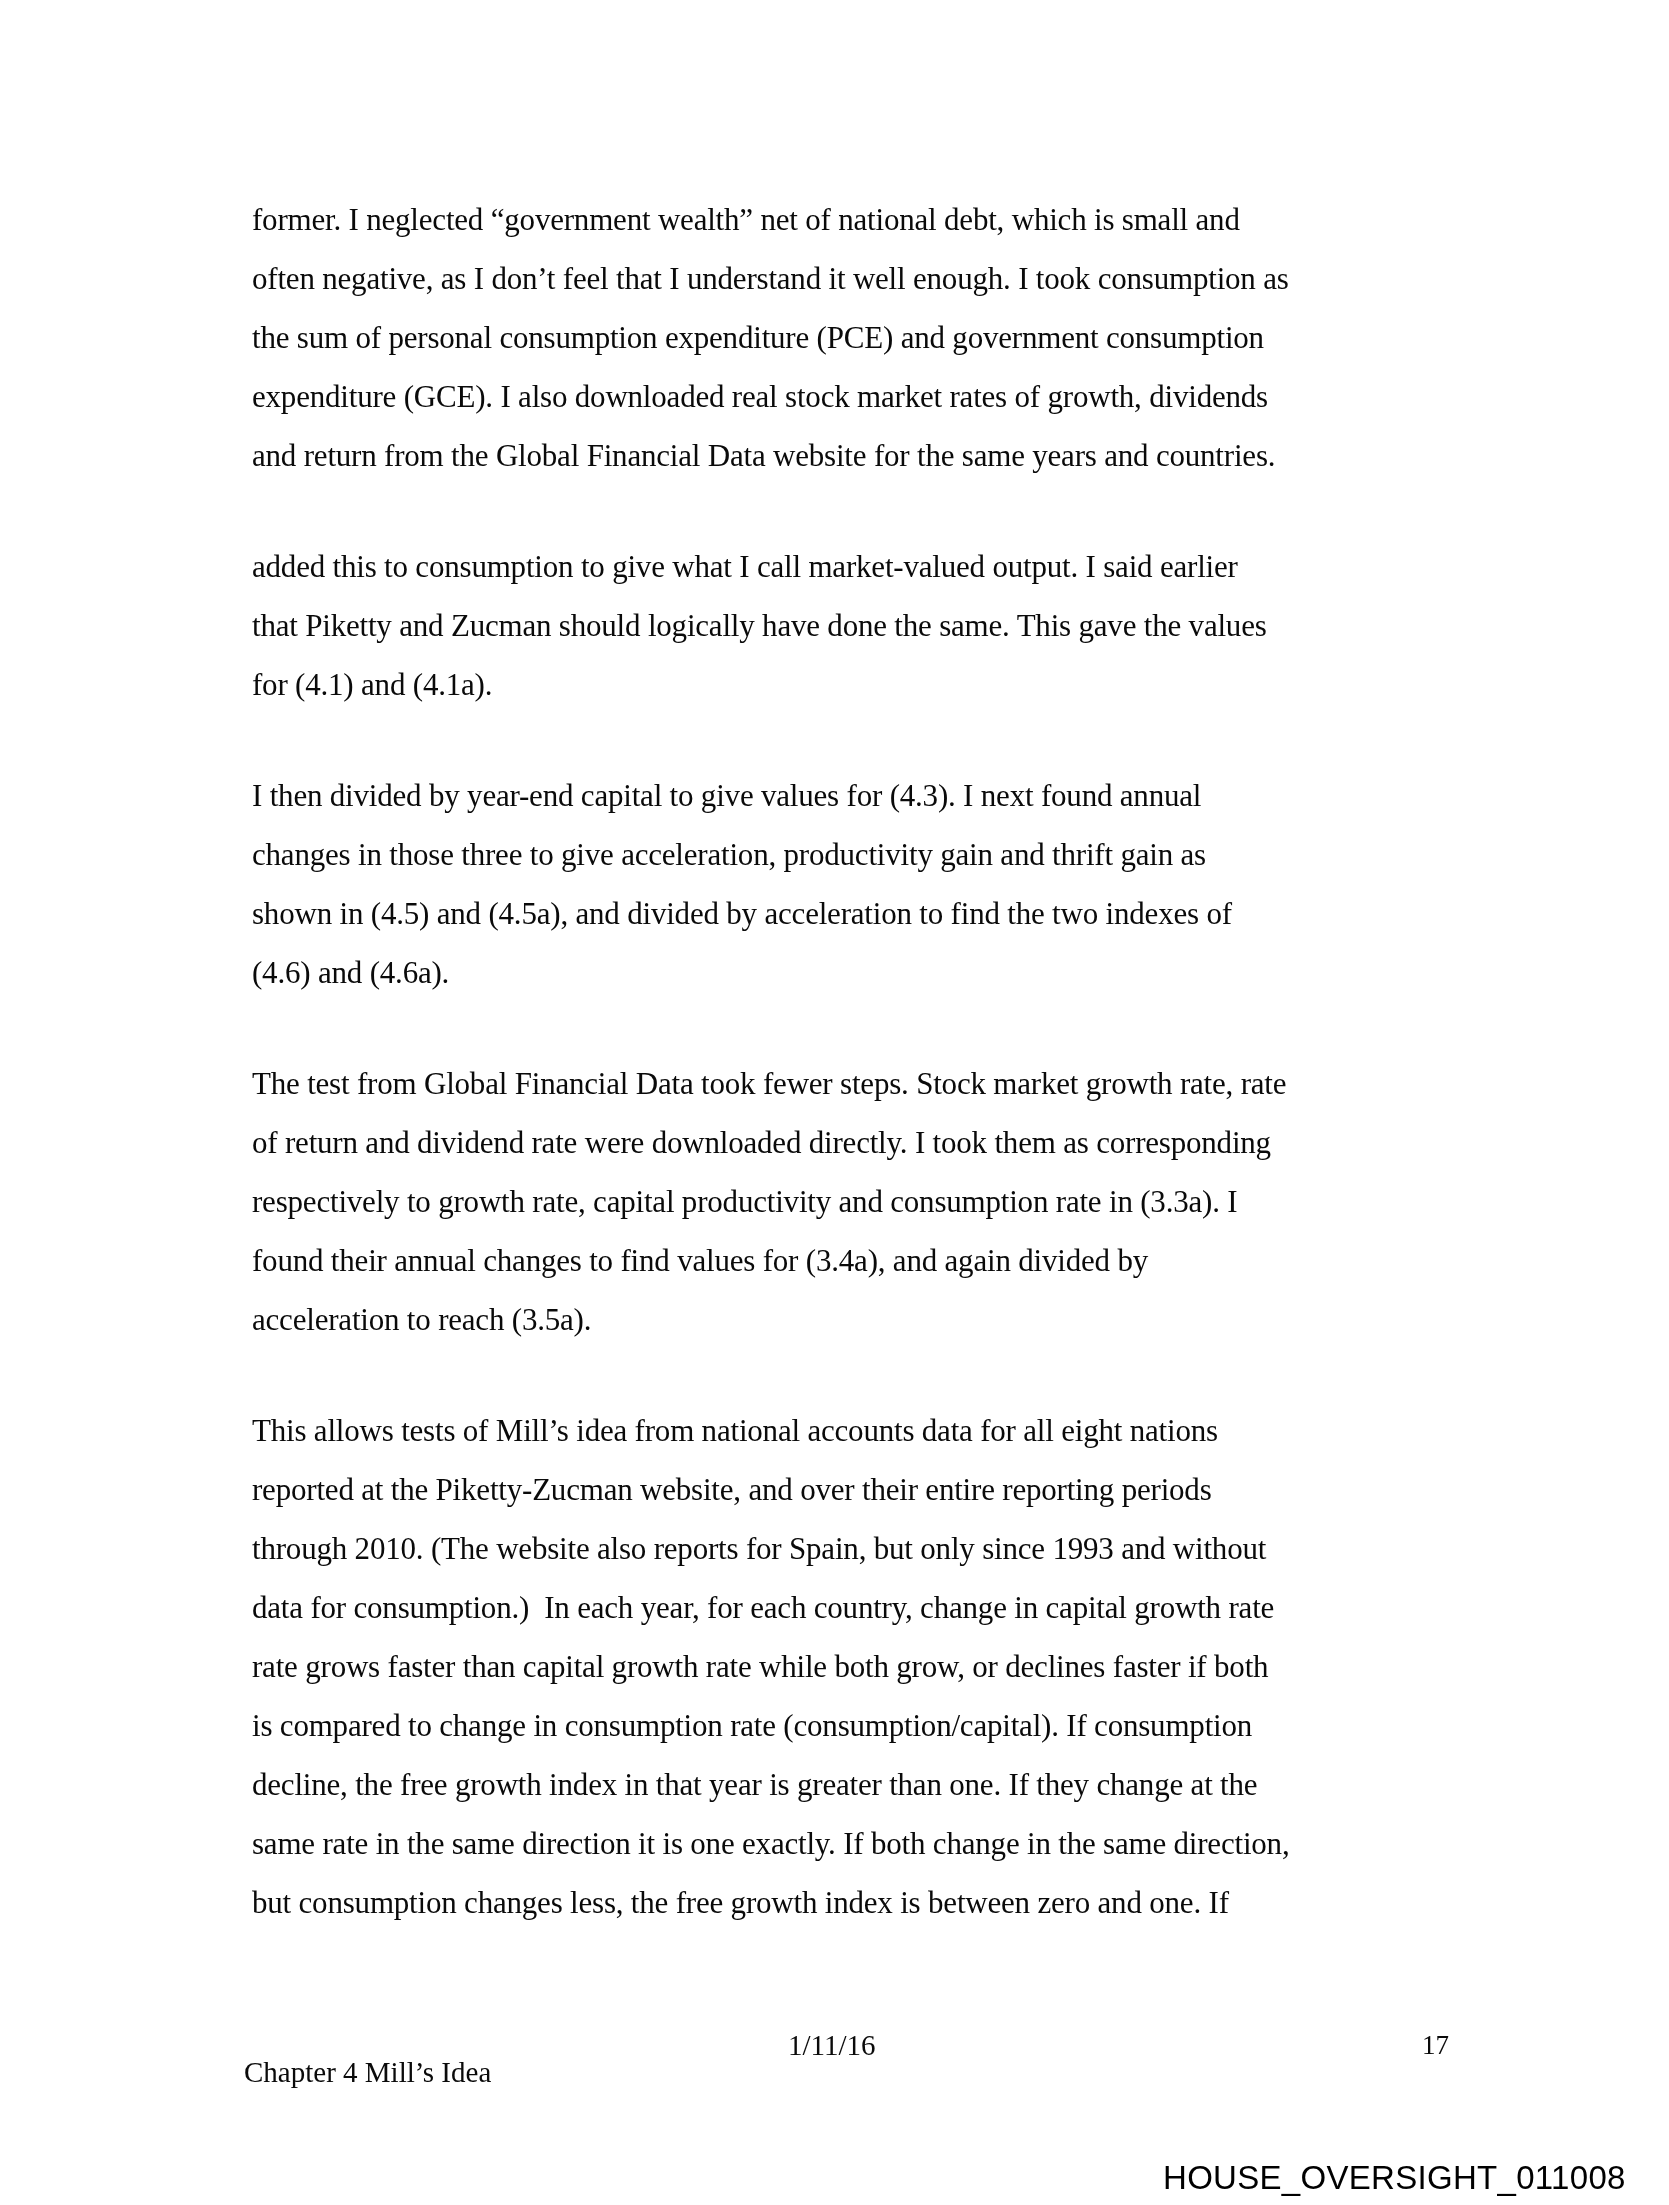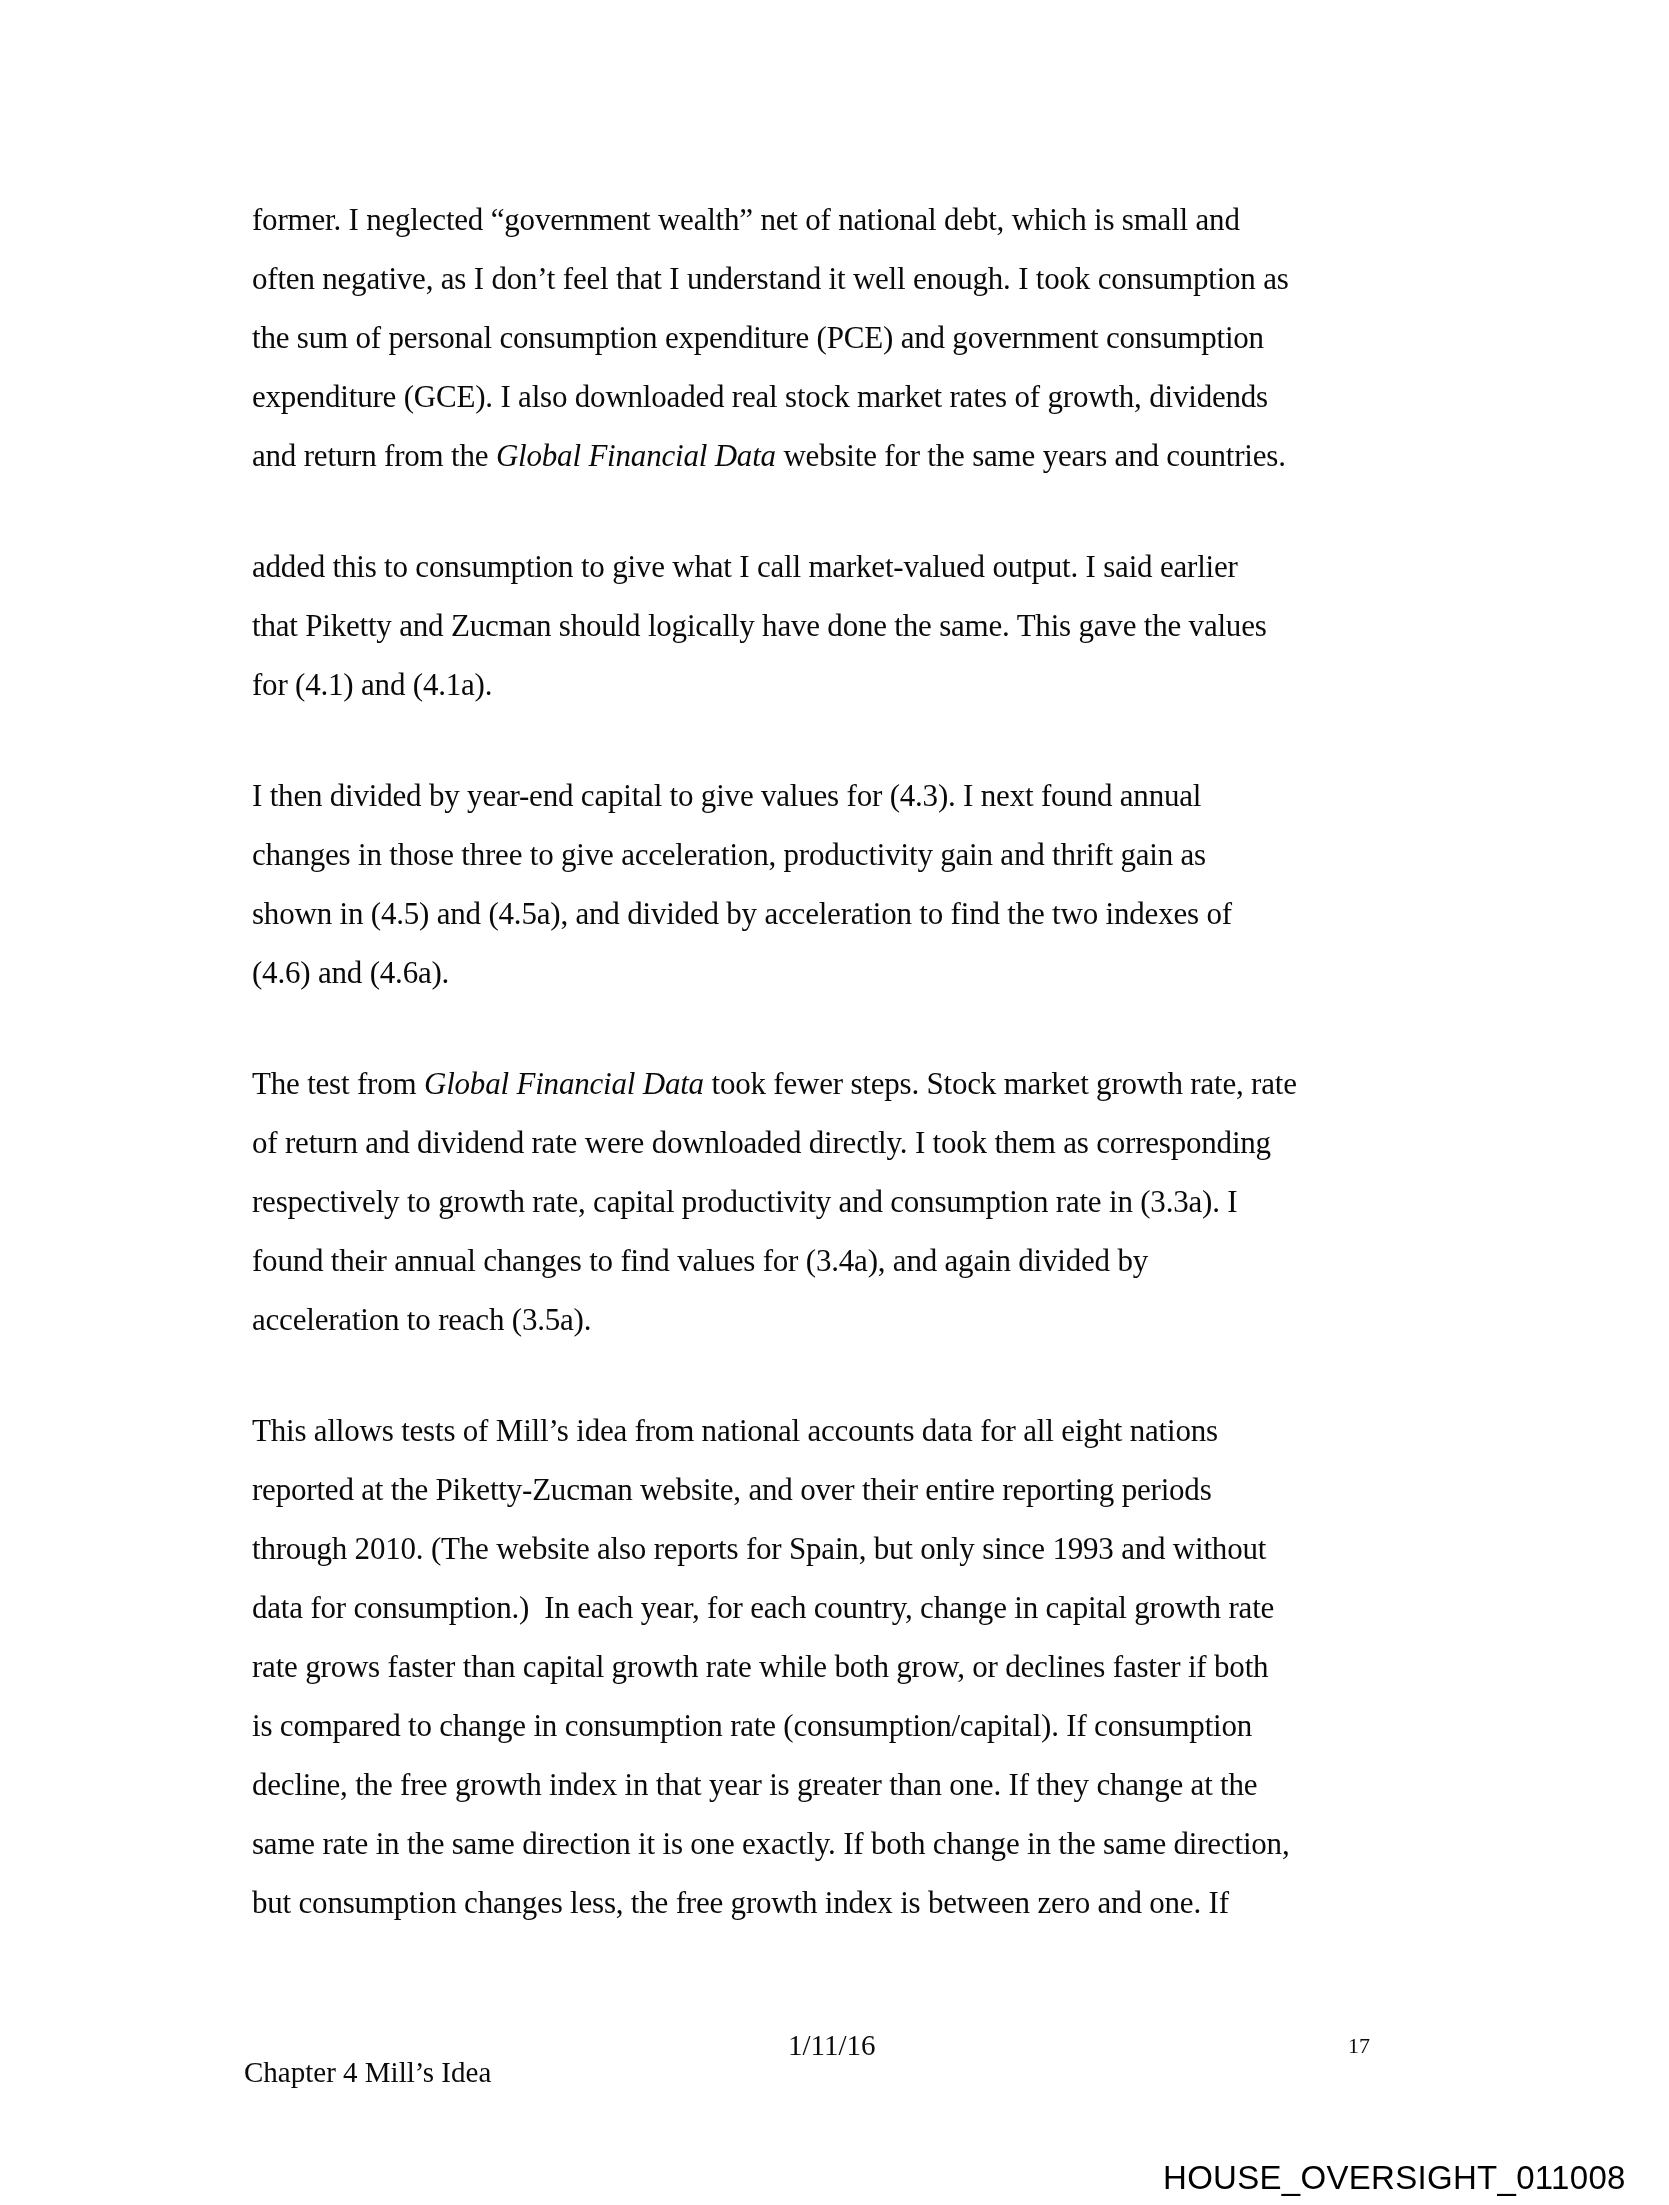--- a/index.html
+++ b/index.html
@@ -19,43 +19,43 @@
     width: 1244px;
   }
   .para { margin: 0 0 52px 8px; }
   .para:last-child { margin-bottom: 0; }
   .line {
     white-space: pre;
     font-size: 31px;
     line-height: 59px;
     letter-spacing: -0.2px;
   }
-  .line .italic { font-style: italic; }
+  .line .italic { }
   .footer-chapter {
     position: absolute;
     left: 244px;
     top: 2030px;
     font-size: 29px;
     line-height: 31px;
     white-space: pre;
     margin-top: 27px;
   }
   .footer-date {
     position: absolute;
     left: 788px;
     top: 2030px;
     font-size: 29px;
     line-height: 31px;
     white-space: pre;
   }
   .footer-page-number {
     position: absolute;
-    left: 1348px;
+    left: 1422px;
     top: 2028px;
-    font-size: 22px;
+    font-size: 27px;
     line-height: 35px;
     white-space: pre;
     text-align: center;
   }
   .bates-stamp {
     position: absolute;
     left: 1163px;
     top: 2159px;
     font-family: "Liberation Sans", "DejaVu Sans", sans-serif;
     font-size: 33px;

